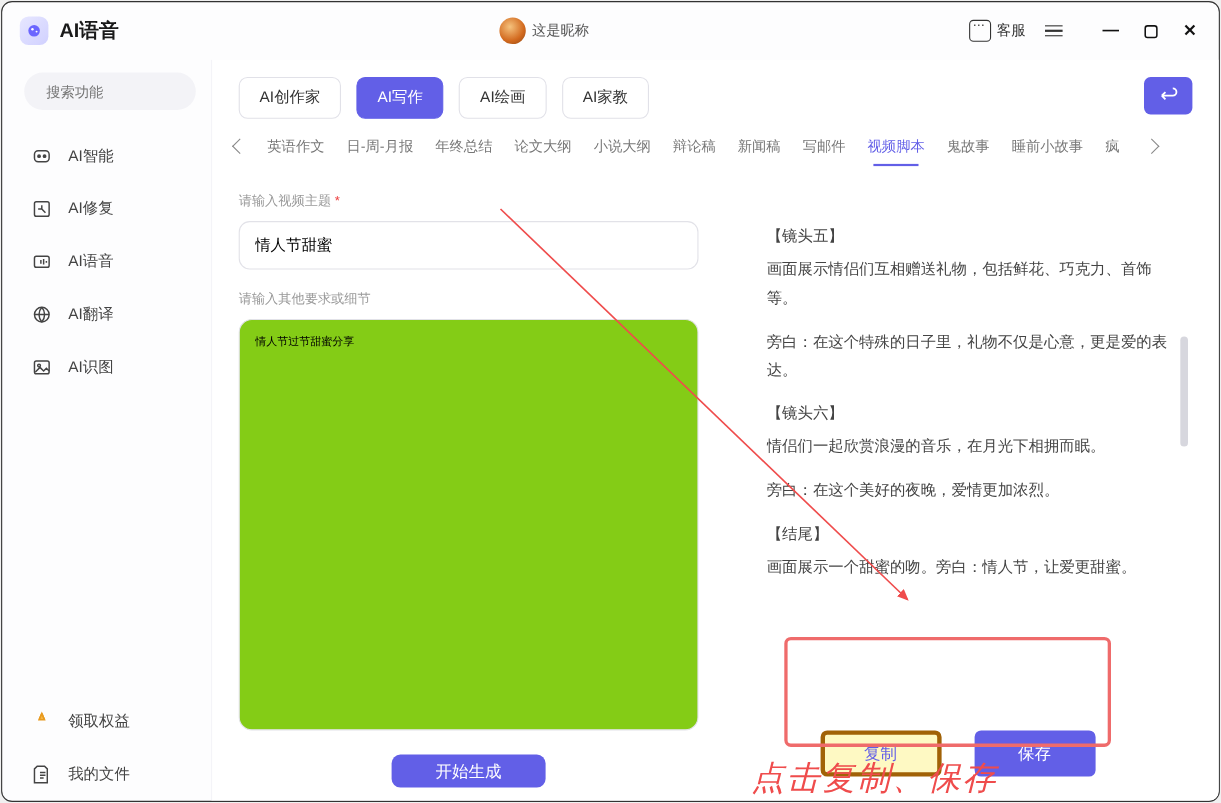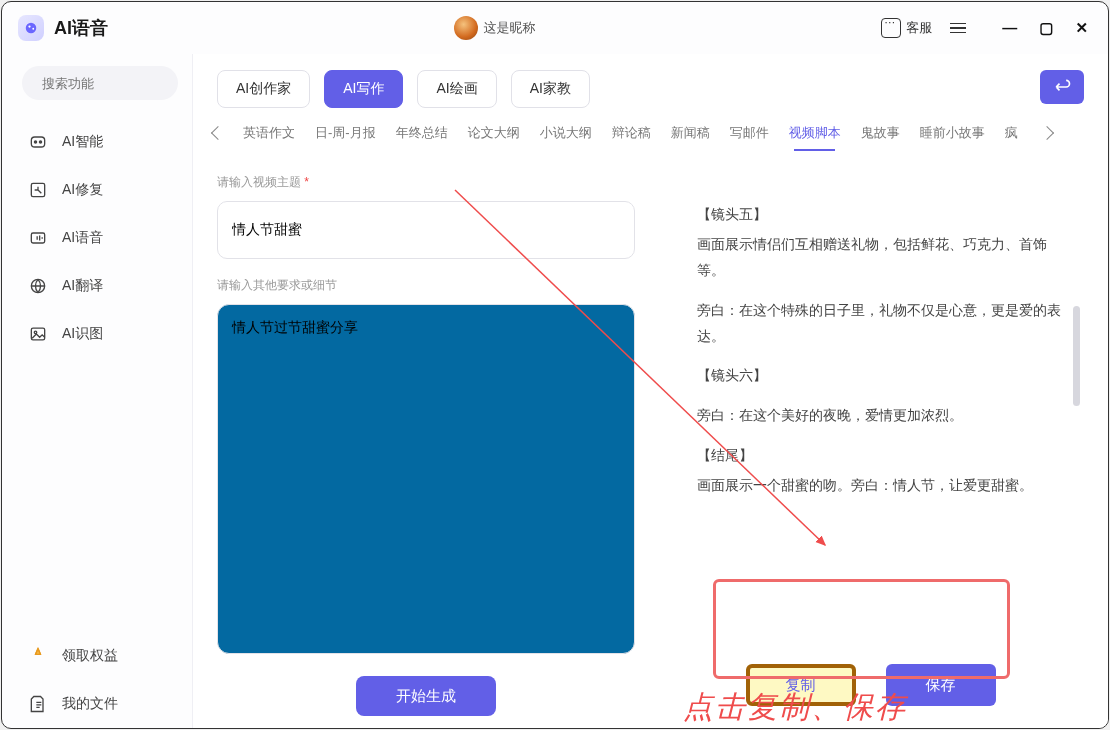--- a/index.html
+++ b/index.html
@@ -53,24 +53,24 @@
 .subnav .sitem{cursor:pointer; white-space:nowrap;}
 .subnav .sitem.active{ color:#625FE7; position:relative;}
 .subnav .sitem.active::after{content:"";position:absolute;left:10%;right:10%;bottom:-9px;height:2px;background:#625FE7;}
 
 .content{ flex:1; display:flex; gap:26px; padding:6px 28px 12px 24px; overflow:hidden;}
 
 
 .form{ width:418px; display:flex; flex-direction:column;}
 .flabel{ font-size:12px; color:#999; margin:18px 0 10px;}
 .req{ color:#e44;}
-.field{ border:1px solid #e2e2e8; border-radius:10px; padding:12px 14px; height:58px; font-size:14px; background:#fff;}
+.field{ border:1px solid #e2e2e8; border-radius:10px; padding:12px 14px; height:44px; font-size:14px; background:#fff;}
 .field input{border:none;outline:none;width:100%;height:100%;font-size:14px;}
-.textarea{ border:1px solid #e2e2e8; border-radius:12px; padding:12px 14px; font-size:14px; background:#0369a1; flex:1; min-height:280px; resize:none; outline:none; font-family:Liberation Mono, monospace; line-height:1.7;}
-.gen-btn{ align-self:center; margin:22px 0 0; width:140px; height:40px; background:#625FE7; color:#fff; border:none; border-radius:8px; font-size:15px; cursor:pointer;}
+.textarea{ border:1px solid #e2e2e8; border-radius:12px; padding:12px 14px; font-size:10px; background:#84cc16; flex:1; min-height:280px; resize:none; outline:none; font-family:Liberation Sans, sans-serif; line-height:1.7;}
+.gen-btn{ align-self:center; margin:22px 0 0; width:140px; height:30px; background:#625FE7; color:#fff; border:none; border-radius:8px; font-size:15px; cursor:pointer;}
 
 
 .output{ flex:1; display:flex; flex-direction:column; padding-top:46px; position:relative;}
 .out-text{ flex:1; font-size:14px; color:#444; line-height:1.85; overflow:hidden; padding-right:14px;margin-left:36px;}
 .out-text p{margin-bottom:4px;}
 .out-text .block{margin-bottom:14px;}
 .scrollthumb{position:absolute; right:0; top:150px; width:7px; height:100px; background:#d7d7de; border-radius:4px;}
 
 .btnrow{ display:flex; gap:30px; justify-content:center; padding:14px 0 10px; position:relative;}
 .btnrow button{ width:110px; height:42px; border-radius:6px; font-size:15px; cursor:pointer;}
@@ -257,20 +257,21 @@
           <div class="out-text" id="out-text">
               <div class="block">
                 <p>【镜头五】</p>
                 <p>画面展示情侣们互相赠送礼物，包括鲜花、巧克力、首饰等。</p>
               </div>
               <div class="block">
                 <p>旁白：在这个特殊的日子里，礼物不仅是心意，更是爱的表达。</p>
               </div>
               <div class="block">
                 <p>【镜头六】</p>
+                <p>情侣们一起欣赏浪漫的音乐，在月光下相拥而眠。</p>
               </div>
               <div class="block">
                 <p>旁白：在这个美好的夜晚，爱情更加浓烈。</p>
               </div>
               <div class="block">
                 <p>【结尾】</p>
                 <p>画面展示一个甜蜜的吻。旁白：情人节，让爱更甜蜜。</p>
               </div>
             </div>
           <div class="scrollthumb"></div>

